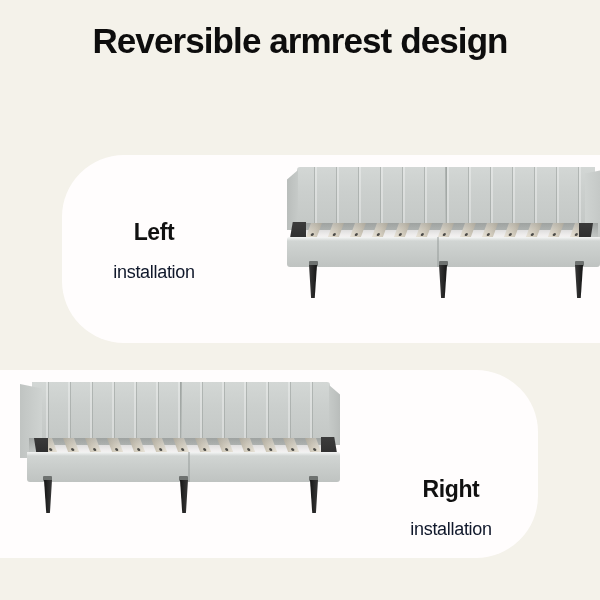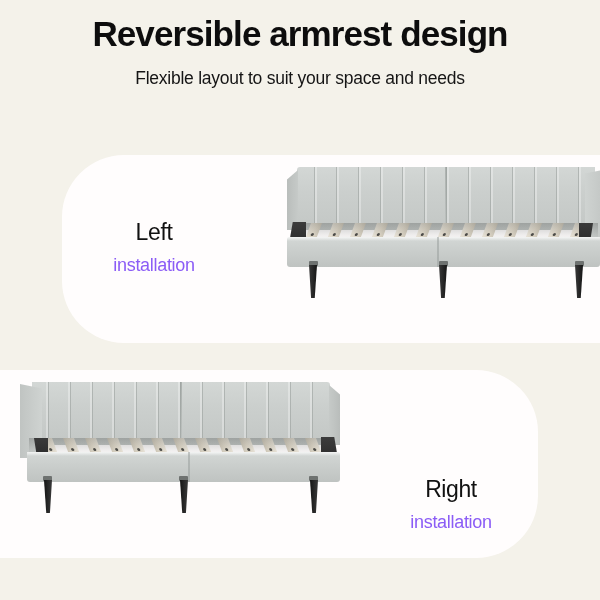--- a/index.html
+++ b/index.html
@@ -15,21 +15,21 @@
     font-family: "Liberation Sans", sans-serif;
     position: relative;
   }
 
   
   .header {
     position: absolute;
     top: 0; left: 0;
     width: 600px;
     text-align: center;
-    padding-top: 15px;
+    padding-top: 22px;
   }
   .headline {
     font-size: 35px;
     font-weight: bold;
     color: #0d0d0d;
     letter-spacing: -0.9px;
     line-height: 1.08;
   }
   .subheadline {
     font-size: 17.5px;
@@ -61,30 +61,30 @@
   }
 
   
   .label-block {
     position: absolute;
     text-align: center;
     line-height: 1.18;
   }
   .label-main {
     font-size: 23px;
-    font-weight: normal;
+    font-weight: bold;
     color: #111111;
     letter-spacing: -0.4px;
   }
   .label-sub {
     font-size: 18px;
     font-weight: normal;
-    color: #8b5cf6;
+    color: #0f172a;
     letter-spacing: -0.3px;
-    margin-top: 9px;
+    margin-top: 16px;
   }
   .label-left  { left: 84px;  top: 219px; width: 140px; }
   .label-right { left: 376px; top: 476px; width: 150px; }
 
   
   .bed {
     position: absolute;
   }
   .bed-flip { transform: scaleX(-1); }
 
@@ -223,21 +223,20 @@
     height: 5px;
     background: #6e7270;
     border-radius: 1px;
   }
 </style>
 </head>
 <body>
 
 <div class="header">
   <div class="headline">Reversible armrest design</div>
-  <div class="subheadline">Flexible layout to suit your space and needs</div>
 </div>
 
 <div class="card card-top">
 
   <div class="bed" style="left:225px; top:12px; width:320px; height:135px;">
 
     <div class="backpanel">
       <span class="seam"></span>
     </div>
     <div class="backpanel-end"></div>

